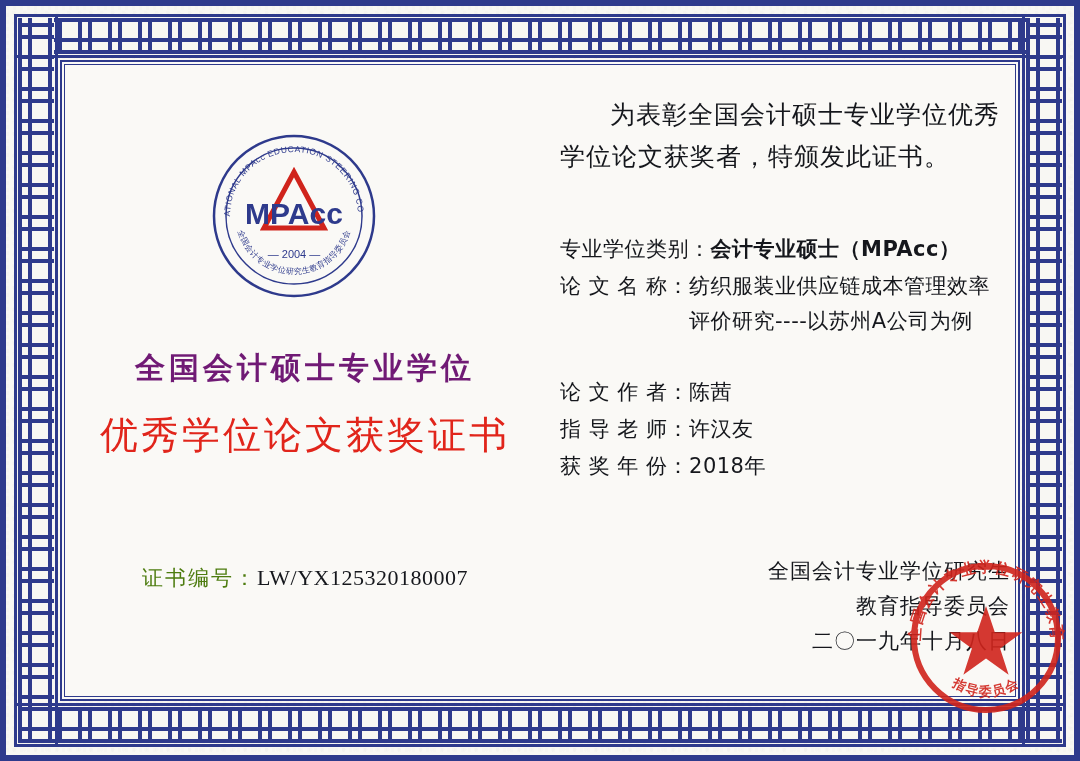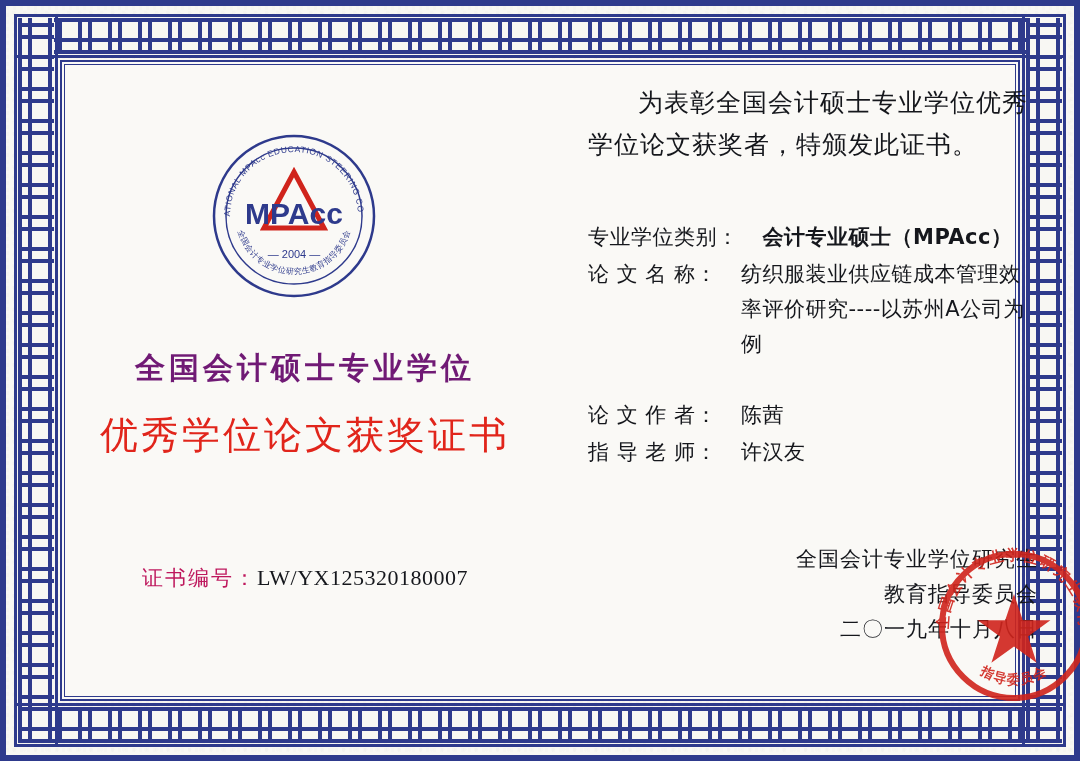--- a/index.html
+++ b/index.html
@@ -118,39 +118,38 @@
   }
   .cert-no-row {
     position: absolute;
     left: 0; top: 494px;
     width: 470px;
     text-align: center;
     white-space: nowrap;
   }
   .cert-no-label {
     font-size: 21px;
-    color: #be185d;
+    color: #4d7c0f;
     letter-spacing: 2px;
     font-family: "DejaVu Sans", "Liberation Sans", sans-serif;
   }
   .cert-no-value {
     font-size: 22px;
     color: #15171c;
     font-family: Liberation Serif, serif;
     letter-spacing: 0.5px;
   }
 
   
   .right-col {
     position: absolute;
-    left: 490px; top: 0;
+    left: 490px; top: 12px;
     width: 450px; height: 621px;
     font-family: "DejaVu Sans", "Liberation Sans", sans-serif;
     color: #15171c;
-    margin-left: 28px;
   }
   .citation {
     position: absolute;
     left: 0; top: 12px;
     width: 450px;
     font-size: 25px;
     line-height: 42px;
     text-indent: 50px;
     letter-spacing: 1px;
   }
@@ -158,21 +157,20 @@
     position: absolute;
     left: 0; top: 150px;
     width: 450px;
   }
   .field-row {
     display: flex;
     align-items: flex-start;
     font-size: 21px;
     line-height: 35px;
     margin-bottom: 2px;
-    gap: 24px;
   }
   .field-label {
     flex: 0 0 auto;
     white-space: nowrap;
     letter-spacing: 0.5px;
   }
   .field-value {
     flex: 1 1 auto;
     letter-spacing: 0.5px;
   }
@@ -273,20 +271,24 @@
           <span class="field-label">论 文 作 者：</span>
           <span class="field-value">陈茜</span>
         </div>
 
         <div class="field-row">
           <span class="field-label">指 导 老 师：</span>
           <span class="field-value">许汉友</span>
         </div>
 
 
+        <div class="field-row">
+          <span class="field-label">获 奖 年 份：</span>
+          <span class="field-value">2018年</span>
+        </div>
       </div>
 
       <div class="signature">
         <div>全国会计专业学位研究生</div>
         <div>教育指导委员会</div>
         <div>二〇一九年十月八日</div>
       </div>
 
       <div class="seal">
         <svg viewBox="0 0 176 176" width="176" height="176" opacity="0.9">

